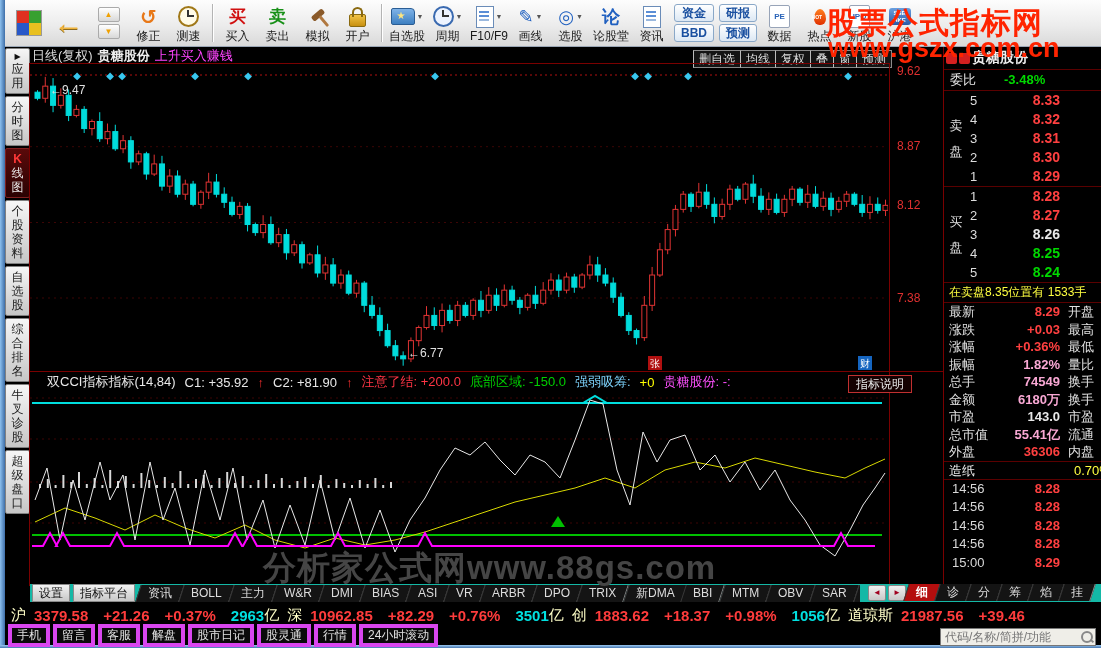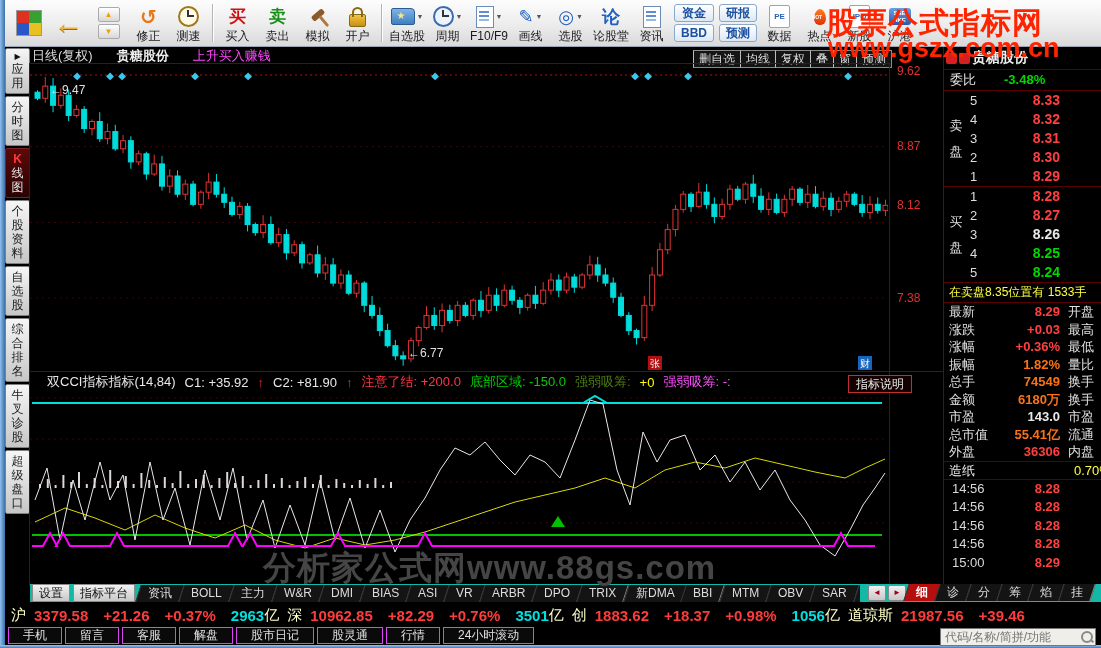--- a/index.html
+++ b/index.html
@@ -53,21 +53,21 @@
   .wm2{position:absolute;left:828px;top:33px;font-size:27px;font-weight:bold;color:#ff2400;z-index:60;white-space:nowrap;}
   
   .sidebar{position:absolute;left:5px;top:47px;width:25px;height:553px;background:#000;display:flex;flex-direction:column;}
   .stab{width:23px;margin:1px 0;background:linear-gradient(#f6f6f6,#c6c6c6);border:1px solid #808080;border-radius:2px;
         color:#1a1a1a;font-size:12px;display:flex;flex-direction:column;align-items:center;padding:3px 0;}
   .stab .sc{line-height:14px;}
   .stab.active{background:linear-gradient(#5a0a0a,#2a0202);border-color:#802020;color:#e8e8e8;}
   .stab.active .sc.kred{color:#ff3838;font-weight:bold;}
   .stab .play{font-size:8px;color:#111;line-height:10px;}
   
-  .khdr{position:absolute;left:32px;top:48px;width:860px;height:16px;display:flex;align-items:center;gap:24px;font-size:13px;color:#ddd;}
+  .khdr{position:absolute;left:32px;top:48px;width:860px;height:16px;display:flex;align-items:center;gap:5px;font-size:13px;color:#ddd;}
   .khdr .stock{font-weight:bold;color:#eee;}
   .khdr .signal{color:#ff44ff;}
   .khbtns{position:absolute;right:0;top:2px;display:flex;}
   .khbtn{border:1px solid #8a8a8a;border-left-color:#bbb;background:#141414;color:#ddd;font-size:12px;
          height:16px;line-height:16px;padding:0 5px;margin-left:-1px;}
   
   .rl{position:absolute;background:#7a0000;}
   .kaxis,.iaxis{position:absolute;left:891px;width:52px;color:#e03030;font-size:12px;}
   .kaxis div,.iaxis div{position:absolute;left:6px;}
   .ind-hdr{position:absolute;left:30px;top:373px;width:858px;height:18px;display:flex;align-items:center;gap:9px;
@@ -99,21 +99,21 @@
   .srow{position:relative;height:17.5px;line-height:17.5px;}
   .srow .sl{position:absolute;left:5px;color:#e0e0e0;}
   .srow .sv{position:absolute;left:0;width:116px;text-align:right;font-weight:bold;}
   .srow .sr{position:absolute;left:124px;color:#e0e0e0;white-space:nowrap;}
   .sector{position:relative;height:17px;line-height:17px;border-top:1px solid #5a0000;border-bottom:1px solid #5a0000;}
   .sector .sl{position:absolute;left:5px;}
   .sector .sv{position:absolute;left:130px;color:#ffff40;white-space:nowrap;}
   .trow{position:relative;height:18.6px;line-height:18.6px;}
   .trow .tt{position:absolute;left:8px;color:#d8d8d8;}
   .trow .tp{position:absolute;left:28px;width:88px;text-align:right;font-weight:bold;}
-  .c-red{color:#ff4040;}.c-cyan{color:#f97316;}.c-green{color:#00d800;}.c-white{color:#e8e8e8;}
+  .c-red{color:#ff4040;}.c-cyan{color:#f9a8d4;}.c-green{color:#00d800;}.c-white{color:#e8e8e8;}
   
   .tabsrow{position:absolute;left:30px;top:584px;width:1071px;height:18px;background:#14b8a6;}
   .ltabs{position:absolute;left:2px;top:0;width:828px;height:18px;display:flex;white-space:nowrap;overflow:hidden;align-items:center;}
   .graybtn{background:linear-gradient(#f2f2f2,#c8c8c8);border:1px solid #8a8a8a;color:#111;font-size:12px;
            height:16px;line-height:16px;padding:0 6px;margin-right:3px;}
   .atab{height:17px;line-height:17px;padding:0 9px;color:#ddd;font-size:12px;background:#141414;
         transform:skewX(-18deg);border-right:1px solid #8a8a8a;border-left:1px solid #3a3a3a;margin-right:-1px;}
   .atab>span{display:inline-block;transform:skewX(18deg);}
   .atab.active{background:#b40e0e;color:#fff;font-weight:bold;}
   .arrbtn{width:16px;height:14px;font-size:8px;line-height:14px;text-align:center;color:#a00020;
@@ -122,22 +122,22 @@
   .rtabs{position:absolute;left:876px;top:0;display:flex;align-items:center;}
   
   .statusbar{position:absolute;left:5px;top:605px;width:1096px;height:20px;background:#000;display:flex;align-items:center;
              padding-left:6px;font-size:15px;font-weight:bold;white-space:nowrap;overflow:hidden;}
   .sseg{margin-right:15px;}
   .sseg.lab{color:#ffffc8;margin-right:8px;font-weight:normal;}
   .sseg.num{color:#ff3c3c;}
   .sseg.cyan{color:#00e0e0;margin-right:0;}
   
   .bottombar{position:absolute;left:5px;top:625px;width:1096px;height:20px;background:#000;display:flex;align-items:center;padding-left:3px;}
-  .bbtn{background:#0a0a0a;border:1px solid #d946ef;color:#e0e0e0;font-size:12px;height:15px;line-height:15px;
-        padding:0 14px;margin-right:3px;white-space:nowrap;}
+  .bbtn{background:#0a0a0a;border:4px solid #d946ef;color:#e0e0e0;font-size:12px;height:15px;line-height:15px;
+        padding:0 5px;margin-right:3px;white-space:nowrap;}
   .search{position:absolute;left:940px;top:628px;width:150px;height:16px;background:#efeee8;border:1px solid #777;
           display:flex;align-items:center;padding:0 2px;}
   .search input{flex:1;border:none;outline:none;background:transparent;font-size:12px;color:#333;width:120px;
                 font-family:"Liberation Sans","DejaVu Sans",sans-serif;}
   .mag{width:8px;height:8px;border:2px solid #888;border-radius:50%;position:relative;}
   .mag::after{content:"";position:absolute;left:7px;top:7px;width:4px;height:2px;background:#888;transform:rotate(45deg);}
 </style>
 </head>
 <body>
 
@@ -606,23 +606,23 @@
     </div>
 
   <div class="ind-hdr">
     <span class="ind-title">双CCI指标指标(14,84)</span>
   <span style="color: rgb(232, 232, 232);">C1: +35.92</span>
       <span style="color: rgb(255, 48, 48);">↑</span>
       <span style="color: rgb(232, 232, 232);">C2: +81.90</span>
       <span style="color: rgb(255, 48, 48);">↑</span>
       <span style="color: rgb(255, 53, 69);">注意了结: +200.0</span>
       <span style="color: rgb(0, 208, 0);">底部区域: -150.0</span>
-      <span style="color: #4d7c0f;">强弱吸筹:</span>
+      <span style="color: #7dd3fc;">强弱吸筹:</span>
       <span style="color: rgb(255, 255, 0);">+0</span>
-      <span style="color: rgb(255, 80, 255);">强弱吸筹: -:</span>
+      <span style="color: rgb(255, 80, 255);">贵糖股份: -:</span>
     </div>
   <div class="help-btn">指标说明</div>
 
   <svg class="isvg" width="858" height="178" viewBox="0 0 858 178">
       <line x1="0" y1="6" x2="858" y2="6" stroke="#3c0505" stroke-dasharray="2,4"></line>
       <line x1="0" y1="47" x2="858" y2="47" stroke="#3c0505" stroke-dasharray="2,4"></line>
       <line x1="0" y1="90" x2="858" y2="90" stroke="#3c0505" stroke-dasharray="2,4"></line>
       <line x1="0" y1="131" x2="858" y2="131" stroke="#3c0505" stroke-dasharray="2,4"></line>
       <rect x="9" y="92" width="2" height="4" fill="#d8d8d8"></rect>
       <rect x="16.8" y="87" width="2" height="9" fill="#d8d8d8"></rect>

